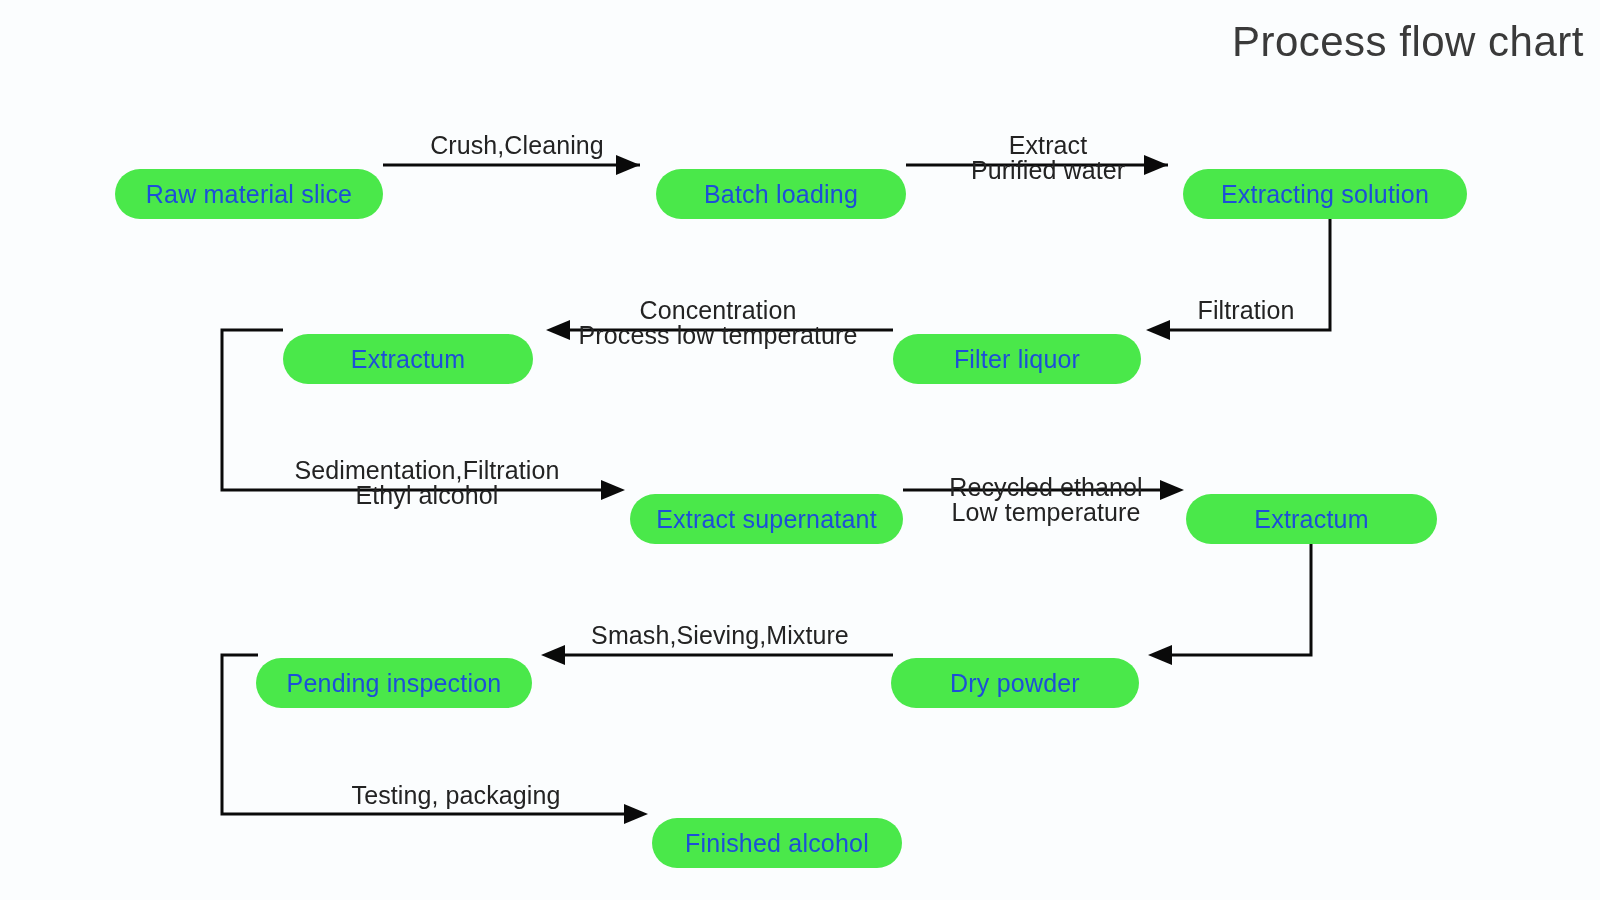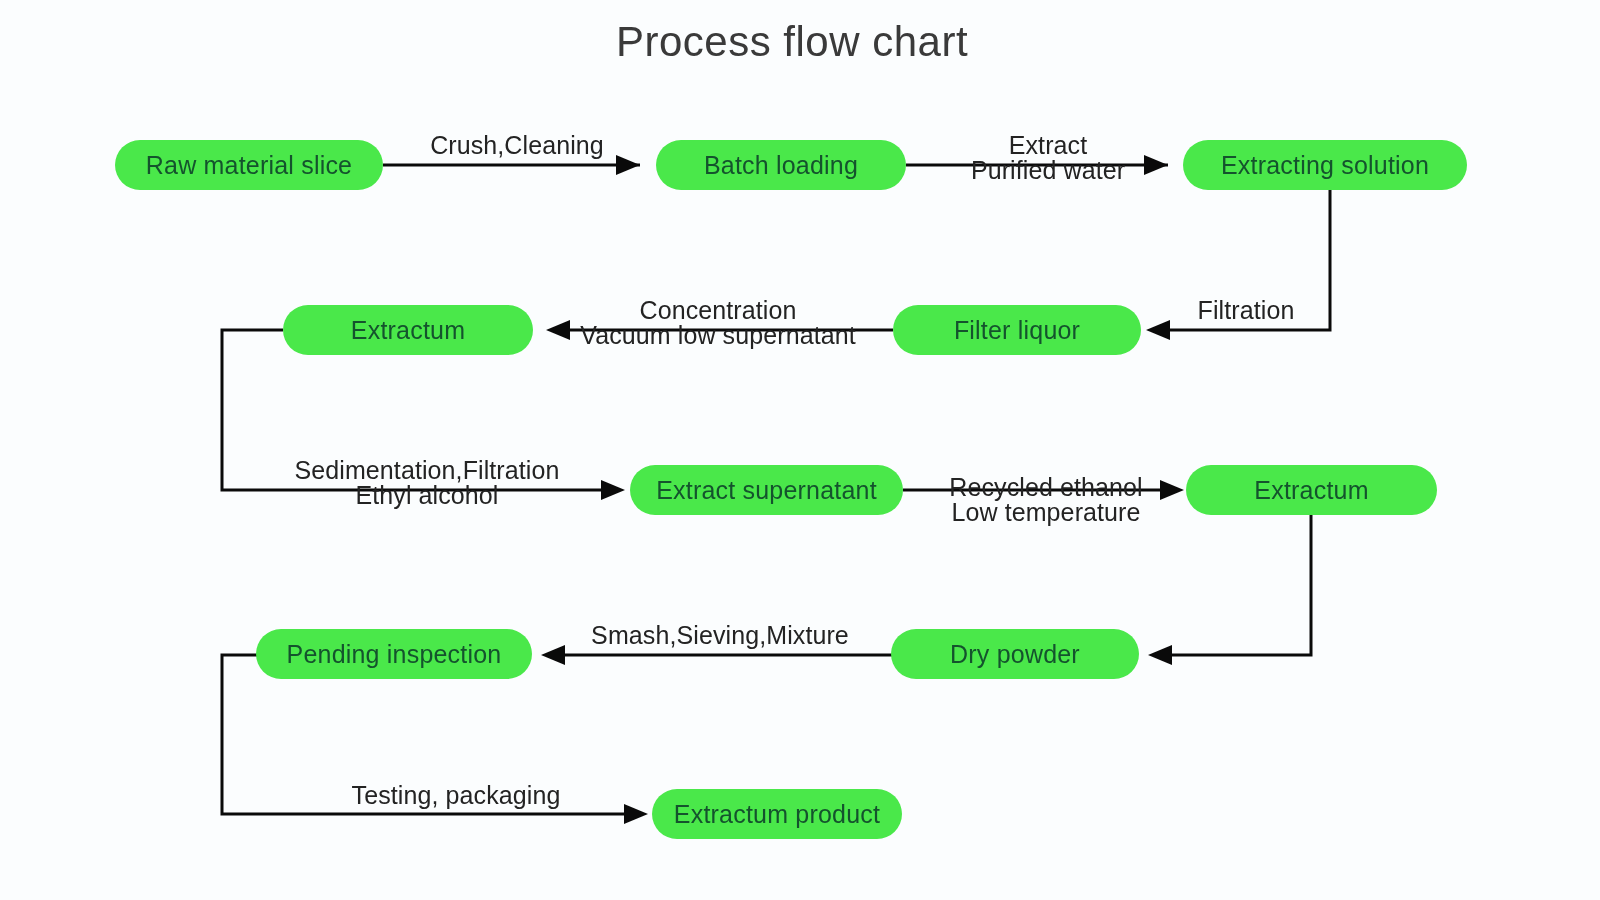--- a/index.html
+++ b/index.html
@@ -43,46 +43,47 @@
     fill: #0a0a0a;
     stroke: none;
   }
 
   
   .chart-title {
     position: absolute;
     left: 0;
     top: 18px;
     width: 1584px;
-    text-align: center;
+    text-align: right;
     font-size: 42px;
     font-weight: 300;
     letter-spacing: 0.5px;
     color: #3a3a3a;
     z-index: 3;
     white-space: nowrap;
   }
 
   
   .node {
     position: absolute;
     height: 50px;
     background: #4ae84a;
     border-radius: 25px;
     display: flex;
     align-items: center;
     justify-content: center;
-    color: #14532d;
+    color: #1d4ed8;
     font-size: 25px;
     font-weight: 300;
     letter-spacing: 0.2px;
     white-space: nowrap;
     z-index: 2;
     box-sizing: border-box;
     padding: 0 14px;
+    margin-top: 29px;
   }
 
   
   .edge-label {
     position: absolute;
     z-index: 3;
     font-size: 25px;
     font-weight: 300;
     color: #232323;
     white-space: nowrap;
@@ -163,38 +164,38 @@
   <div class="node" style="left:893px; top:305px; width:248px;">Filter liquor</div>
 
   <div class="node" style="left:630px; top:465px; width:273px;">Extract supernatant</div>
 
   <div class="node" style="left:1186px; top:465px; width:251px;">Extractum</div>
 
   <div class="node" style="left:256px; top:629px; width:276px;">Pending inspection</div>
 
   <div class="node" style="left:891px; top:629px; width:248px;">Dry powder</div>
 
-  <div class="node" style="left:652px; top:789px; width:250px;">Extractum product</div>
+  <div class="node" style="left:652px; top:789px; width:250px;">Finished alcohol</div>
 
   <div class="edge-label" style="left:405px; top:133px; width:224px;">
     <span class="lab-above">Crush,Cleaning</span>
   </div>
 
   <div class="edge-label" style="left:930px; top:133px; width:236px;">
     <span class="lab-above">Extract</span>
     <span class="lab-below">Purified water</span>
   </div>
 
   <div class="edge-label" style="left:1176px; top:298px; width:140px;">
     <span class="lab-above">Filtration</span>
   </div>
 
   <div class="edge-label" style="left:543px; top:298px; width:350px;">
     <span class="lab-above">Concentration</span>
-    <span class="lab-below">Vacuum low supernatant</span>
+    <span class="lab-below">Process low temperature</span>
   </div>
 
   <div class="edge-label" style="left:262px; top:458px; width:330px;">
     <span class="lab-above">Sedimentation,Filtration</span>
     <span class="lab-below">Ethyl alcohol</span>
   </div>
 
   <div class="edge-label" style="left:926px; top:458px; width:240px;margin-top:17px;">
     <span class="lab-above">Recycled ethanol</span>
     <span class="lab-below">Low temperature</span>

